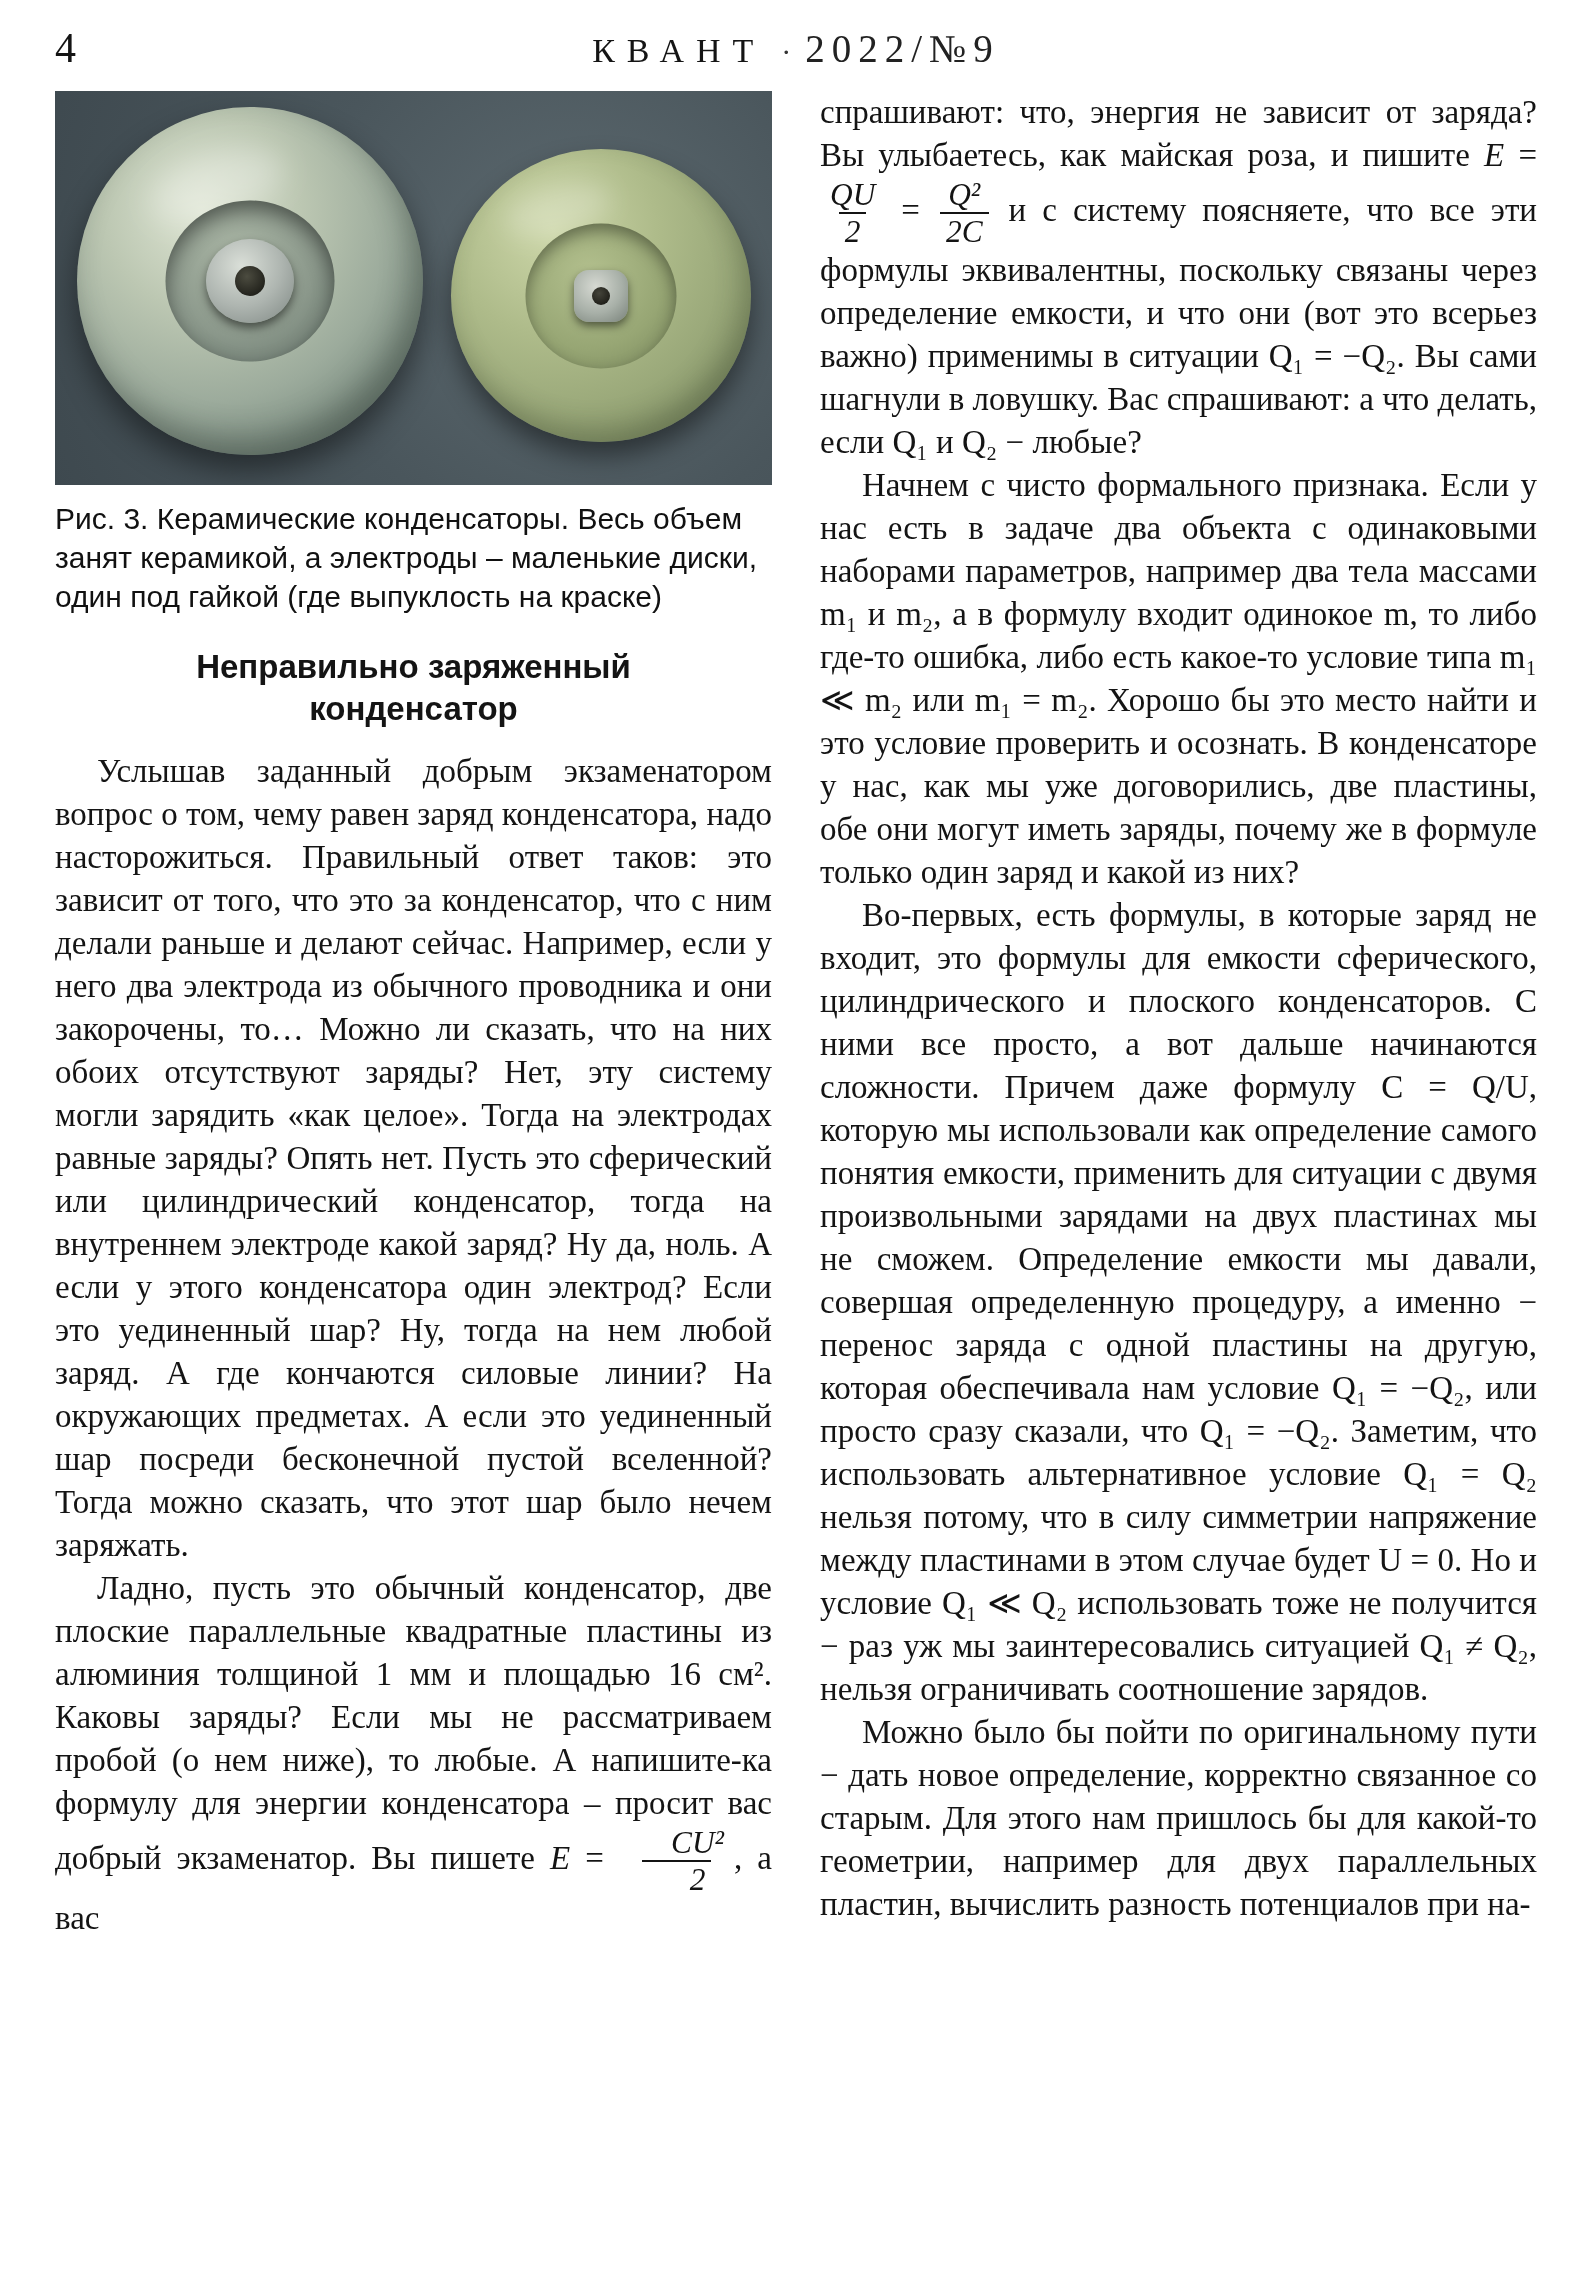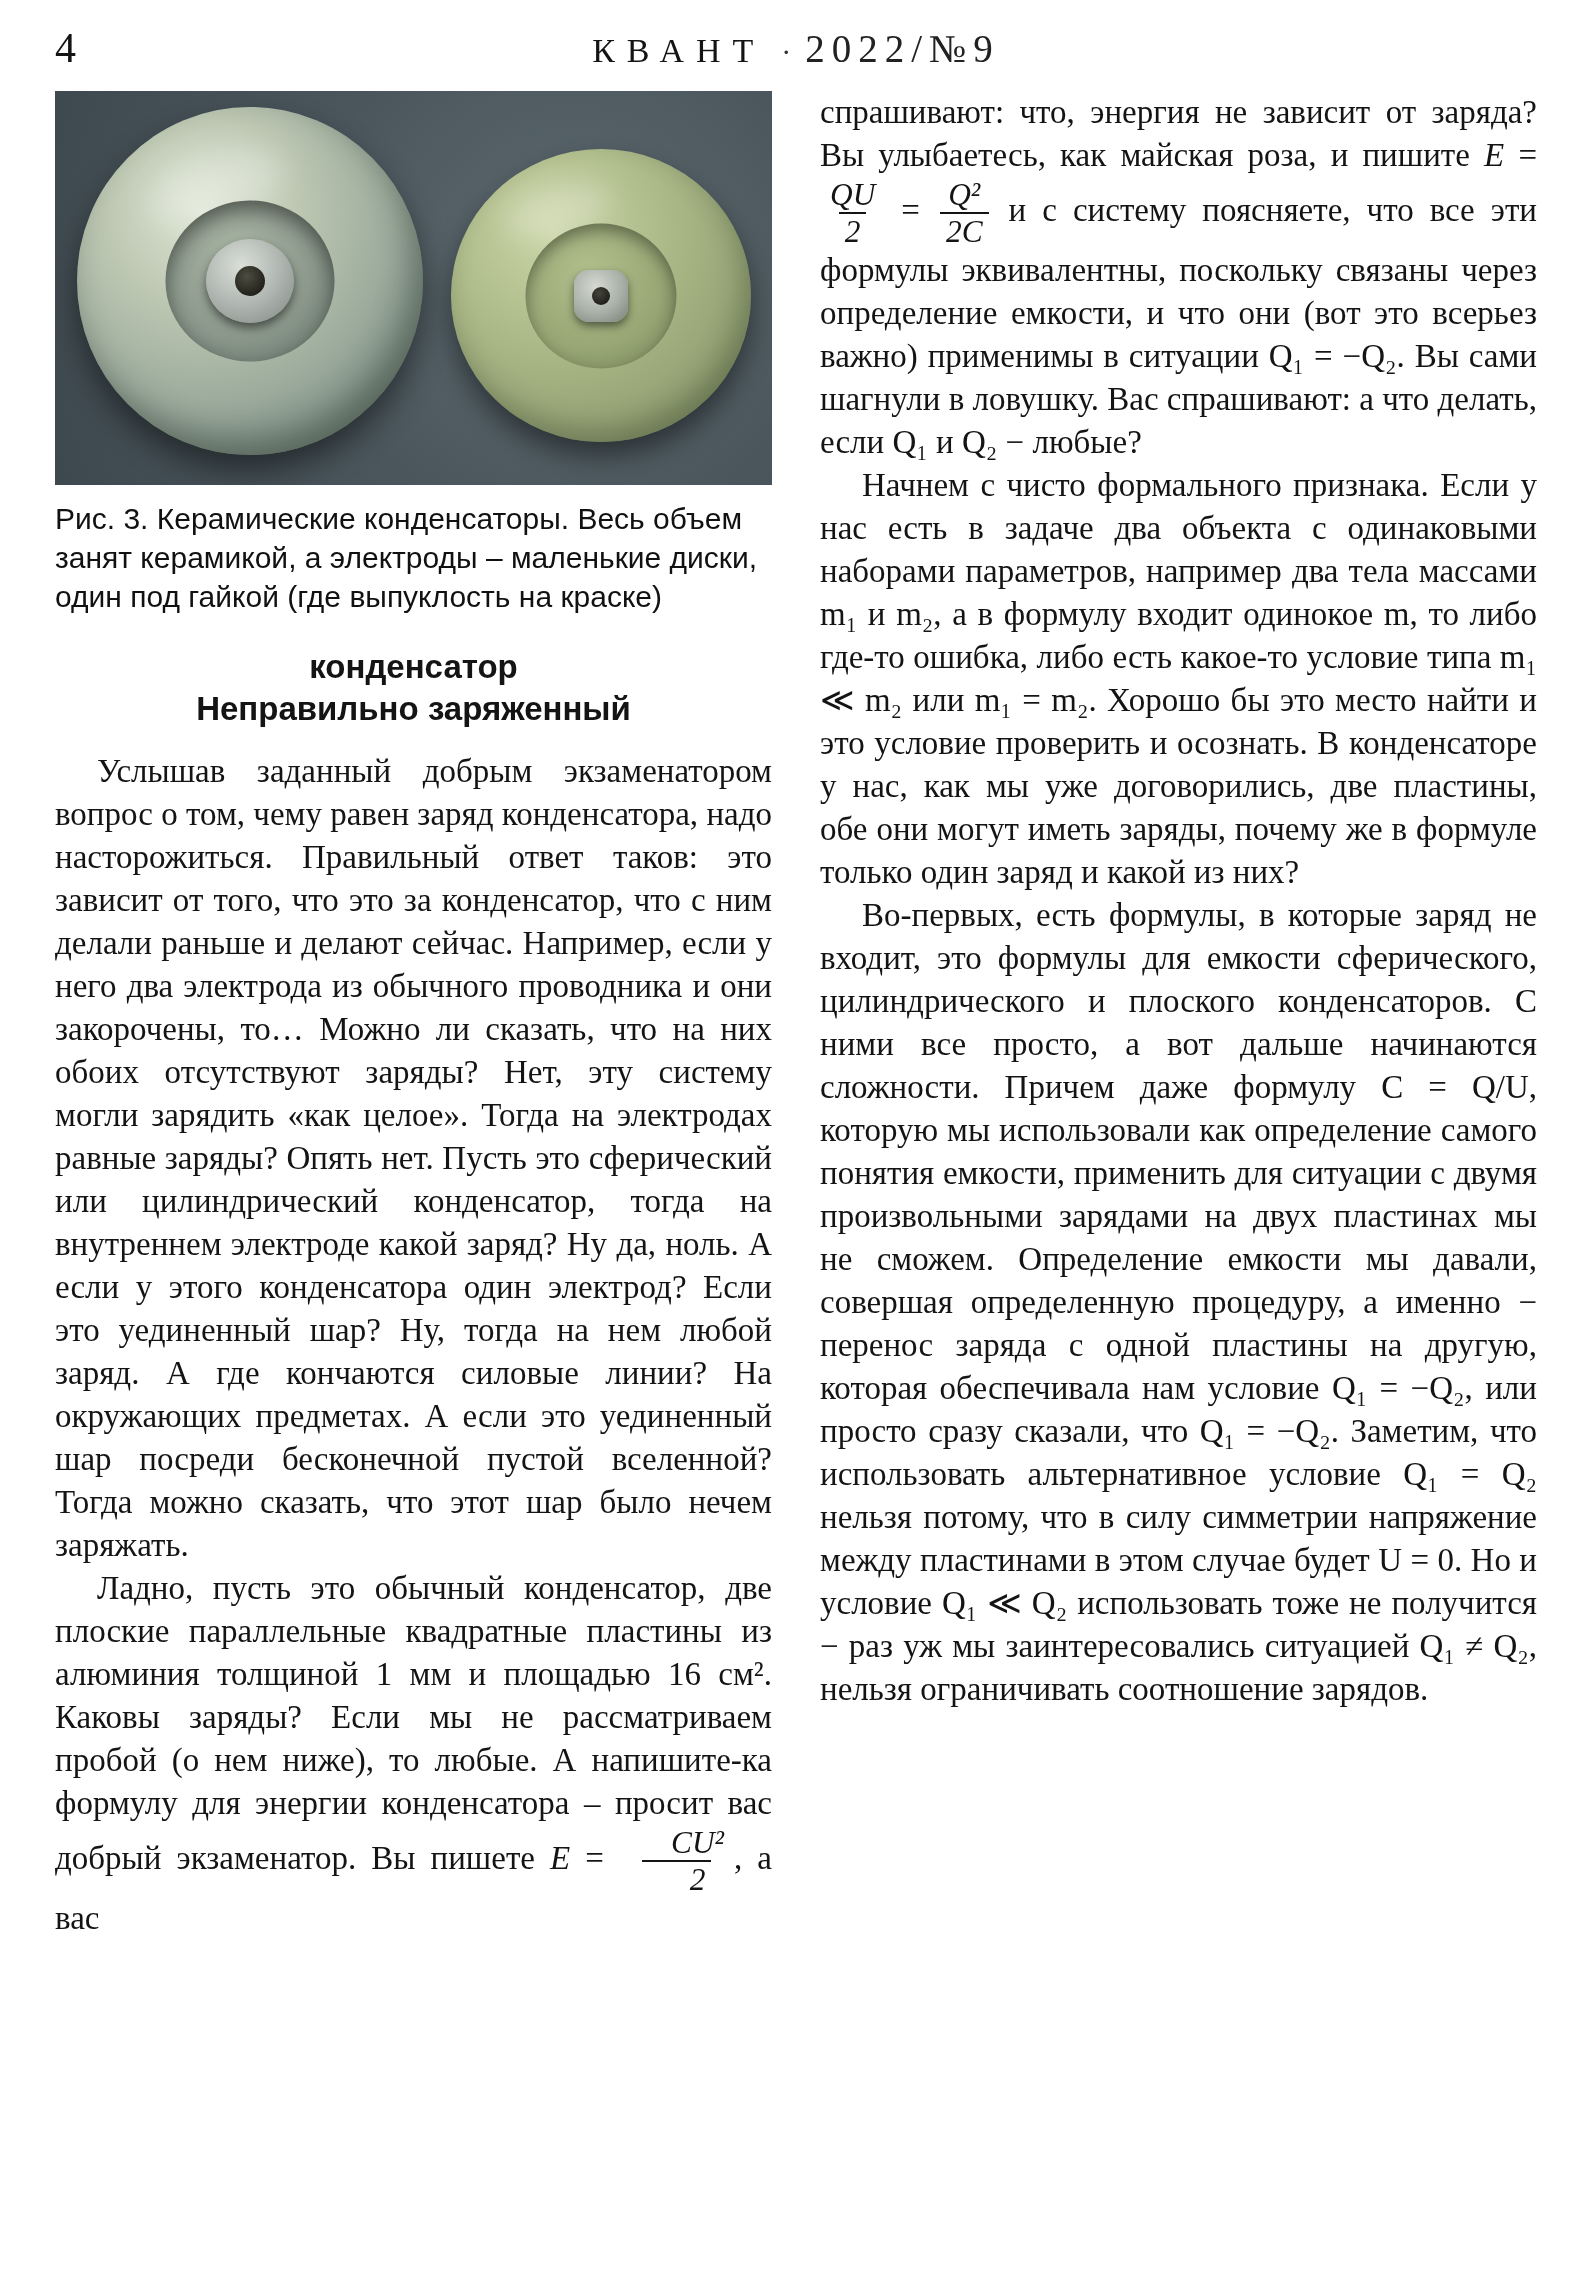--- a/index.html
+++ b/index.html
@@ -135,22 +135,22 @@
             <div class="nut2">
               <div class="hole2"></div>
             </div>
           </div>
         </div>
         <figcaption class="caption">Рис. 3. Керамические конденсаторы. Весь объем занят керамикой, а электроды – маленькие диски, один под гайкой (где выпуклость на краске)</figcaption>
       </figure>
 
 
       <h2 class="subhead">
+        <span class="line">Неправильно заряженный</span>
         <span class="line">конденсатор</span>
-        <span class="line">Неправильно заряженный</span>
       </h2>
 
       <p>Услышав заданный добрым экзаменатором вопрос о том, чему равен заряд конденсатора, надо насторожиться. Правильный ответ таков: это зависит от того, что это за конденсатор, что с ним делали раньше и делают сейчас. Например, если у него два электрода из обычного проводника и они закорочены, то… Можно ли сказать, что на них обоих отсутствуют заряды? Нет, эту систему могли зарядить «как целое». Тогда на электродах равные заряды? Опять нет. Пусть это сферический или цилиндрический конденсатор, тогда на внутреннем электроде какой заряд? Ну да, ноль. А если у этого конденсатора один электрод? Если это уединенный шар? Ну, тогда на нем любой заряд. А где кончаются силовые линии? На окружающих предметах. А если это уединенный шар посреди бесконечной пустой вселенной? Тогда можно сказать, что этот шар было нечем заряжать.</p>
 
       <p><span>Ладно, пусть это обычный конденсатор, две плоские параллельные квадратные пластины из алюминия толщиной 1 мм и площадью 16 см². Каковы заряды? Если мы не рассматриваем пробой (о нем ниже), то любые. А напишите-ка формулу для энергии конденсатора – просит вас добрый экзаменатор. Вы пишете</span>
         <span class="mvar">E</span>
         <span>=</span>
         <span class="frac">
             <span class="num">CU²</span>
             <span class="den">2</span>
@@ -173,19 +173,20 @@
             <span class="num">Q²</span>
             <span class="den">2C</span>
           </span>
         <span>и с систему поясняете, что все эти формулы эквивалентны, поскольку связаны через определение емкости, и что они (вот это всерьез важно) применимы в ситуации Q₁ = −Q₂. Вы сами шагнули в ловушку. Вас спрашивают: а что делать, если Q₁ и Q₂ − любые?</span>
       </p>
 
       <p>Начнем с чисто формального признака. Если у нас есть в задаче два объекта с одинаковыми наборами параметров, например два тела массами m₁ и m₂, а в формулу входит одинокое m, то либо где-то ошибка, либо есть какое-то условие типа m₁ ≪ m₂ или m₁ = m₂. Хорошо бы это место найти и это условие проверить и осознать. В конденсаторе у нас, как мы уже договорились, две пластины, обе они могут иметь заряды, почему же в формуле только один заряд и какой из них?</p>
 
       <p>Во-первых, есть формулы, в которые заряд не входит, это формулы для емкости сферического, цилиндрического и плоского конденсаторов. С ними все просто, а вот дальше начинаются сложности. Причем даже формулу C = Q/U, которую мы использовали как определение самого понятия емкости, применить для ситуации с двумя произвольными зарядами на двух пластинах мы не сможем. Определение емкости мы давали, совершая определенную процедуру, а именно − перенос заряда с одной пластины на другую, которая обеспечивала нам условие Q₁ = −Q₂, или просто сразу сказали, что Q₁ = −Q₂. Заметим, что использовать альтернативное условие Q₁ = Q₂ нельзя потому, что в силу симметрии напряжение между пластинами в этом случае будет U = 0. Но и условие Q₁ ≪ Q₂ использовать тоже не получится − раз уж мы заинтересовались ситуацией Q₁ ≠ Q₂, нельзя ограничивать соотношение зарядов.</p>
 
+      <p>Можно было бы пойти по оригинальному пути − дать новое определение, корректно связанное со старым. Для этого нам пришлось бы для какой-то геометрии, например для двух параллельных пластин, вычислить разность потенциалов при на-</p>
 
     </div>
 
   </div>
 
 </div>
 
 
 </body></html>

